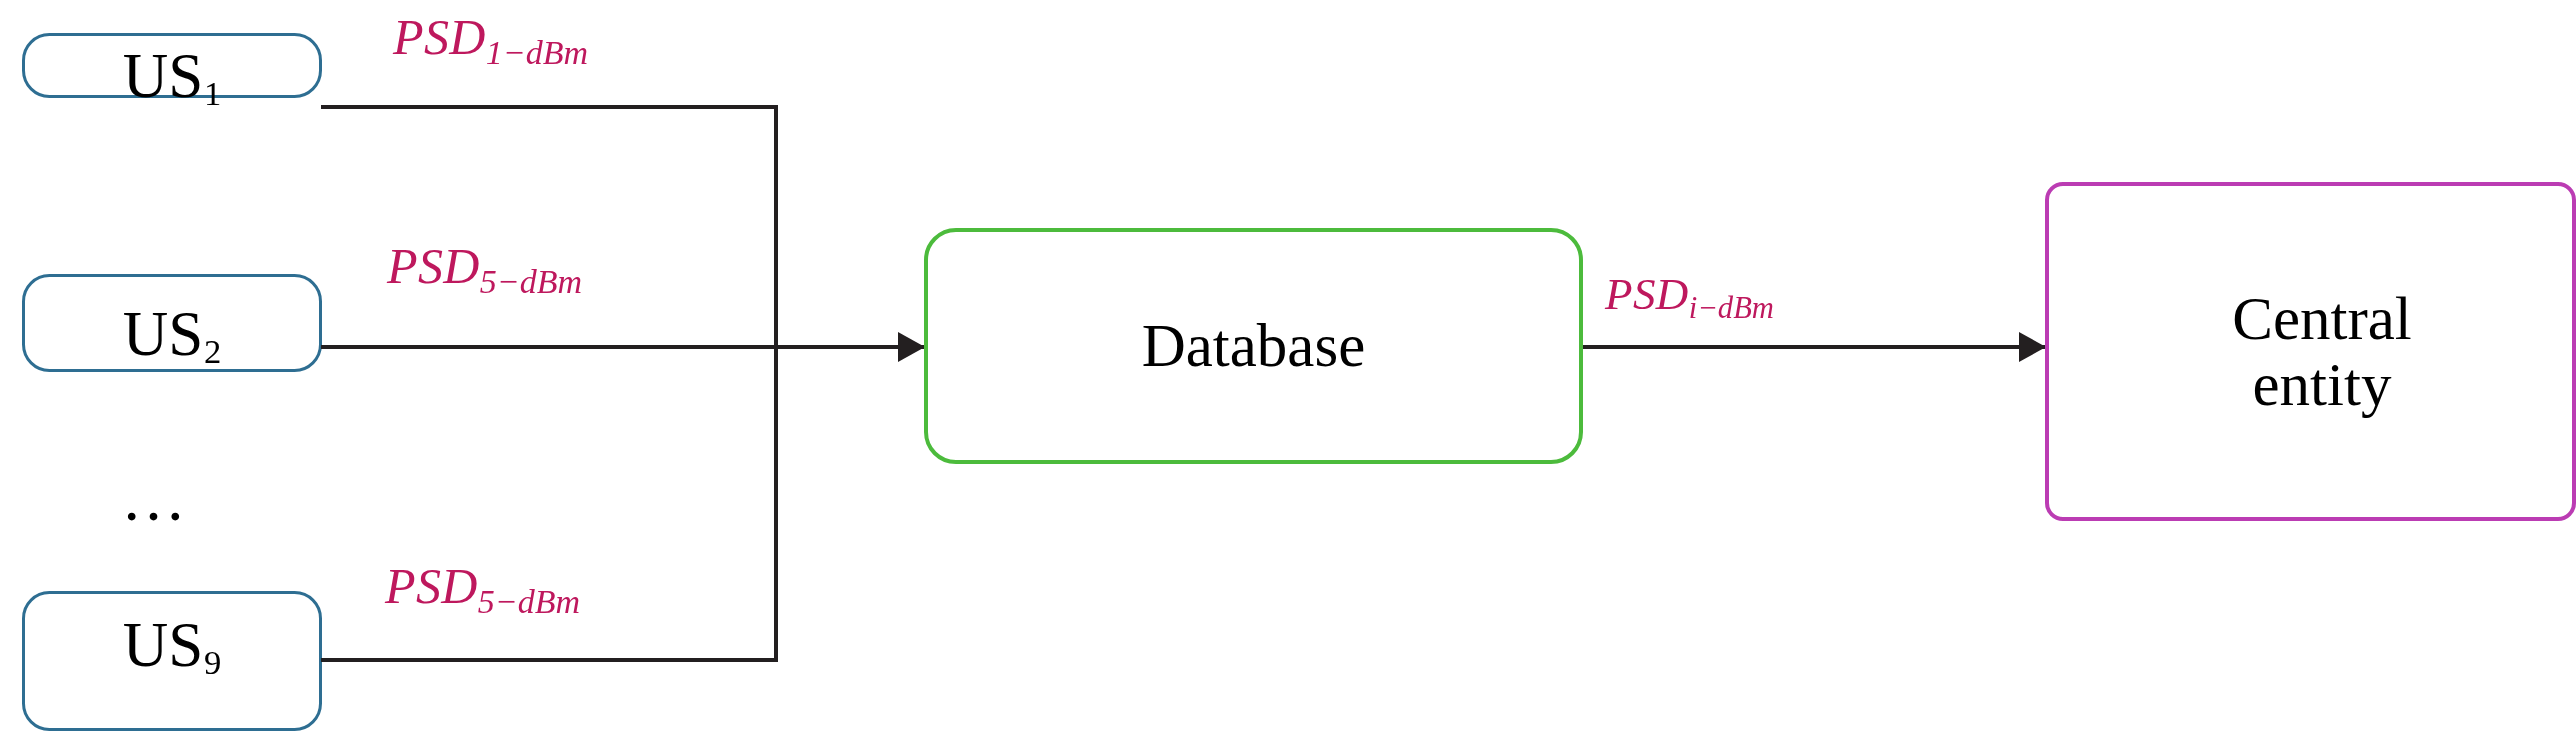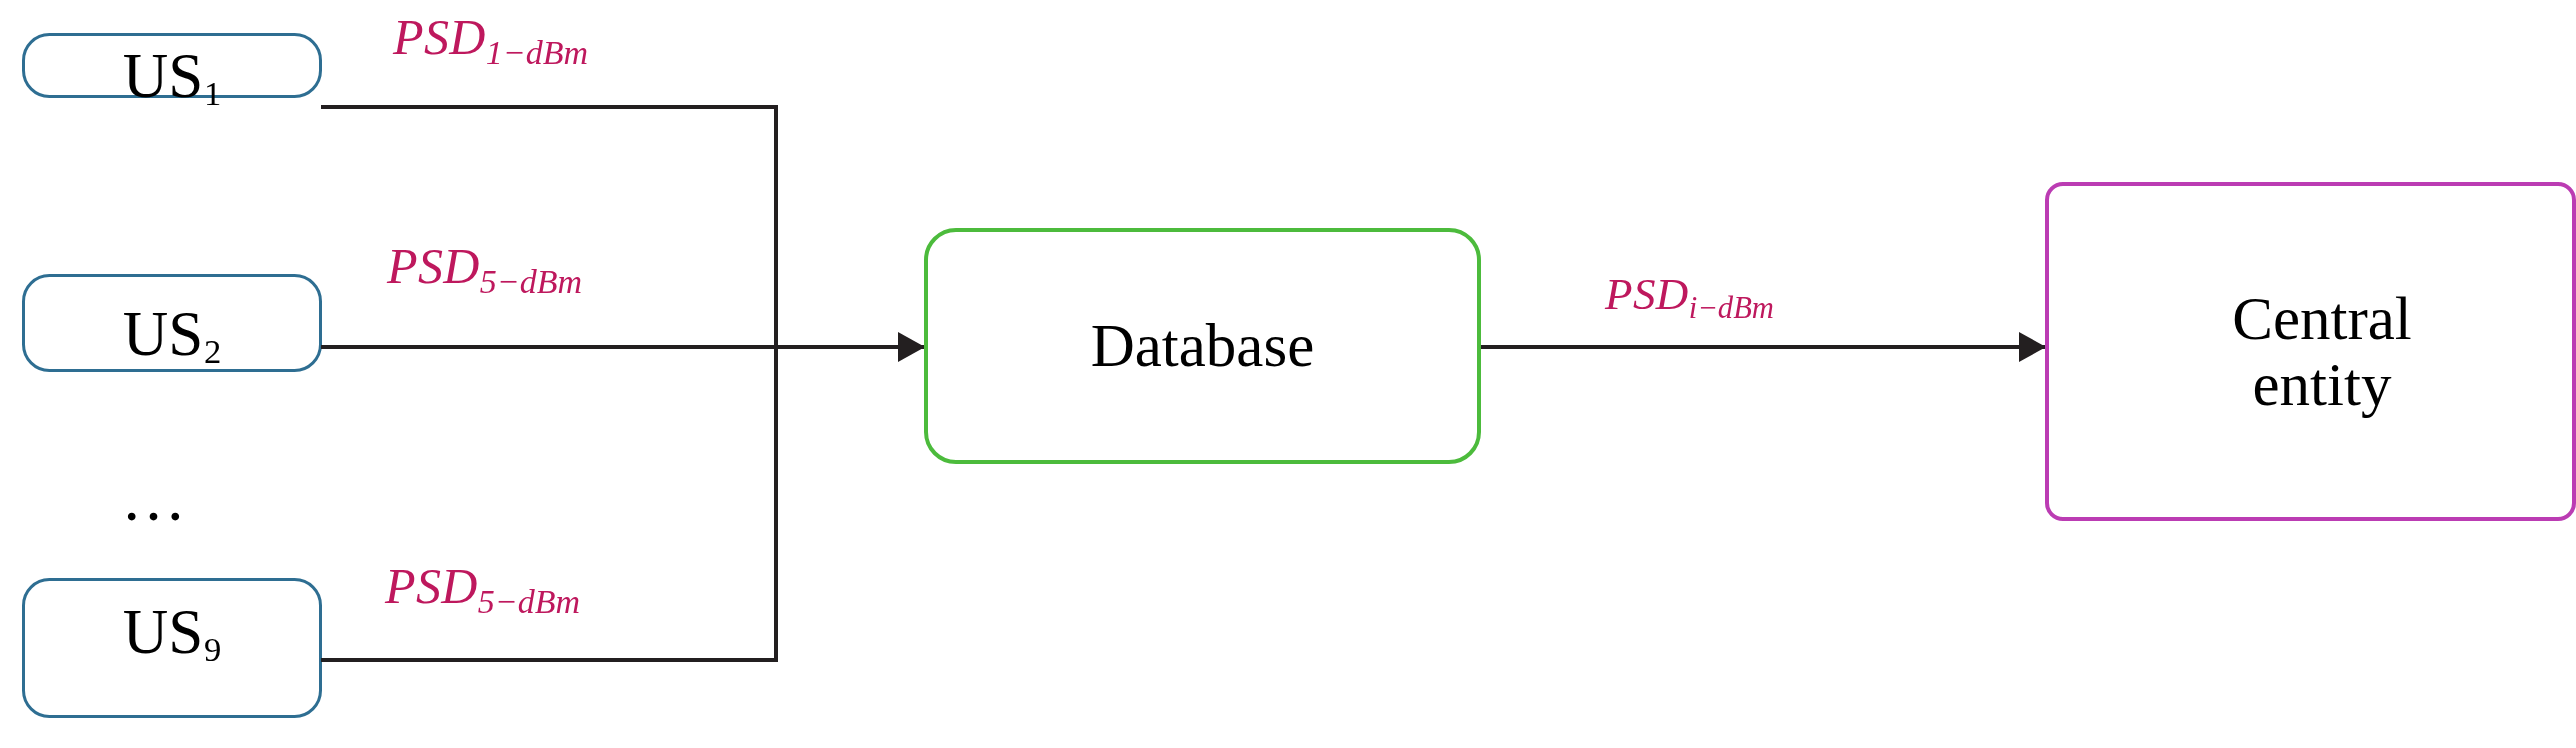--- a/index.html
+++ b/index.html
@@ -31,39 +31,39 @@
   }
   .us-node {
     border: 3.2px solid #2e6e92;
     border-radius: 27.4px;
     font-size: 63px;
     left: 22px;
     width: 300px;
   }
   #us-node-1 { top: 33px;  height: 65px; }
   #us-node-2 { top: 274px; height: 98px; text-align: center; }
-  #us-node-9 { top: 578px; height: 140px; }
+  #us-node-9 { top: 591px; height: 140px; }
 
   #us-node-1 .node-label,
   #us-node-2 .node-label { transform: translateY(11.3px); }
   #us-node-9 .node-label { transform: translateY(-16px); }
 
   .node-label { white-space: nowrap; }
   .node-label sub {
     font-size: 0.55em;
     vertical-align: baseline;
     position: relative;
     top: 0.22em;
     padding-left: 0.8px;
   }
 
   #database-node {
     left: 924px;
     top: 228px;
-    width: 557px;
+    width: 659px;
     height: 236px;
     border: 4px solid #4cbb3c;
     border-radius: 32px;
     font-size: 61px;
   }
 
   #central-entity-node {
     left: 2045px;
     top: 182px;
     width: 531px;

